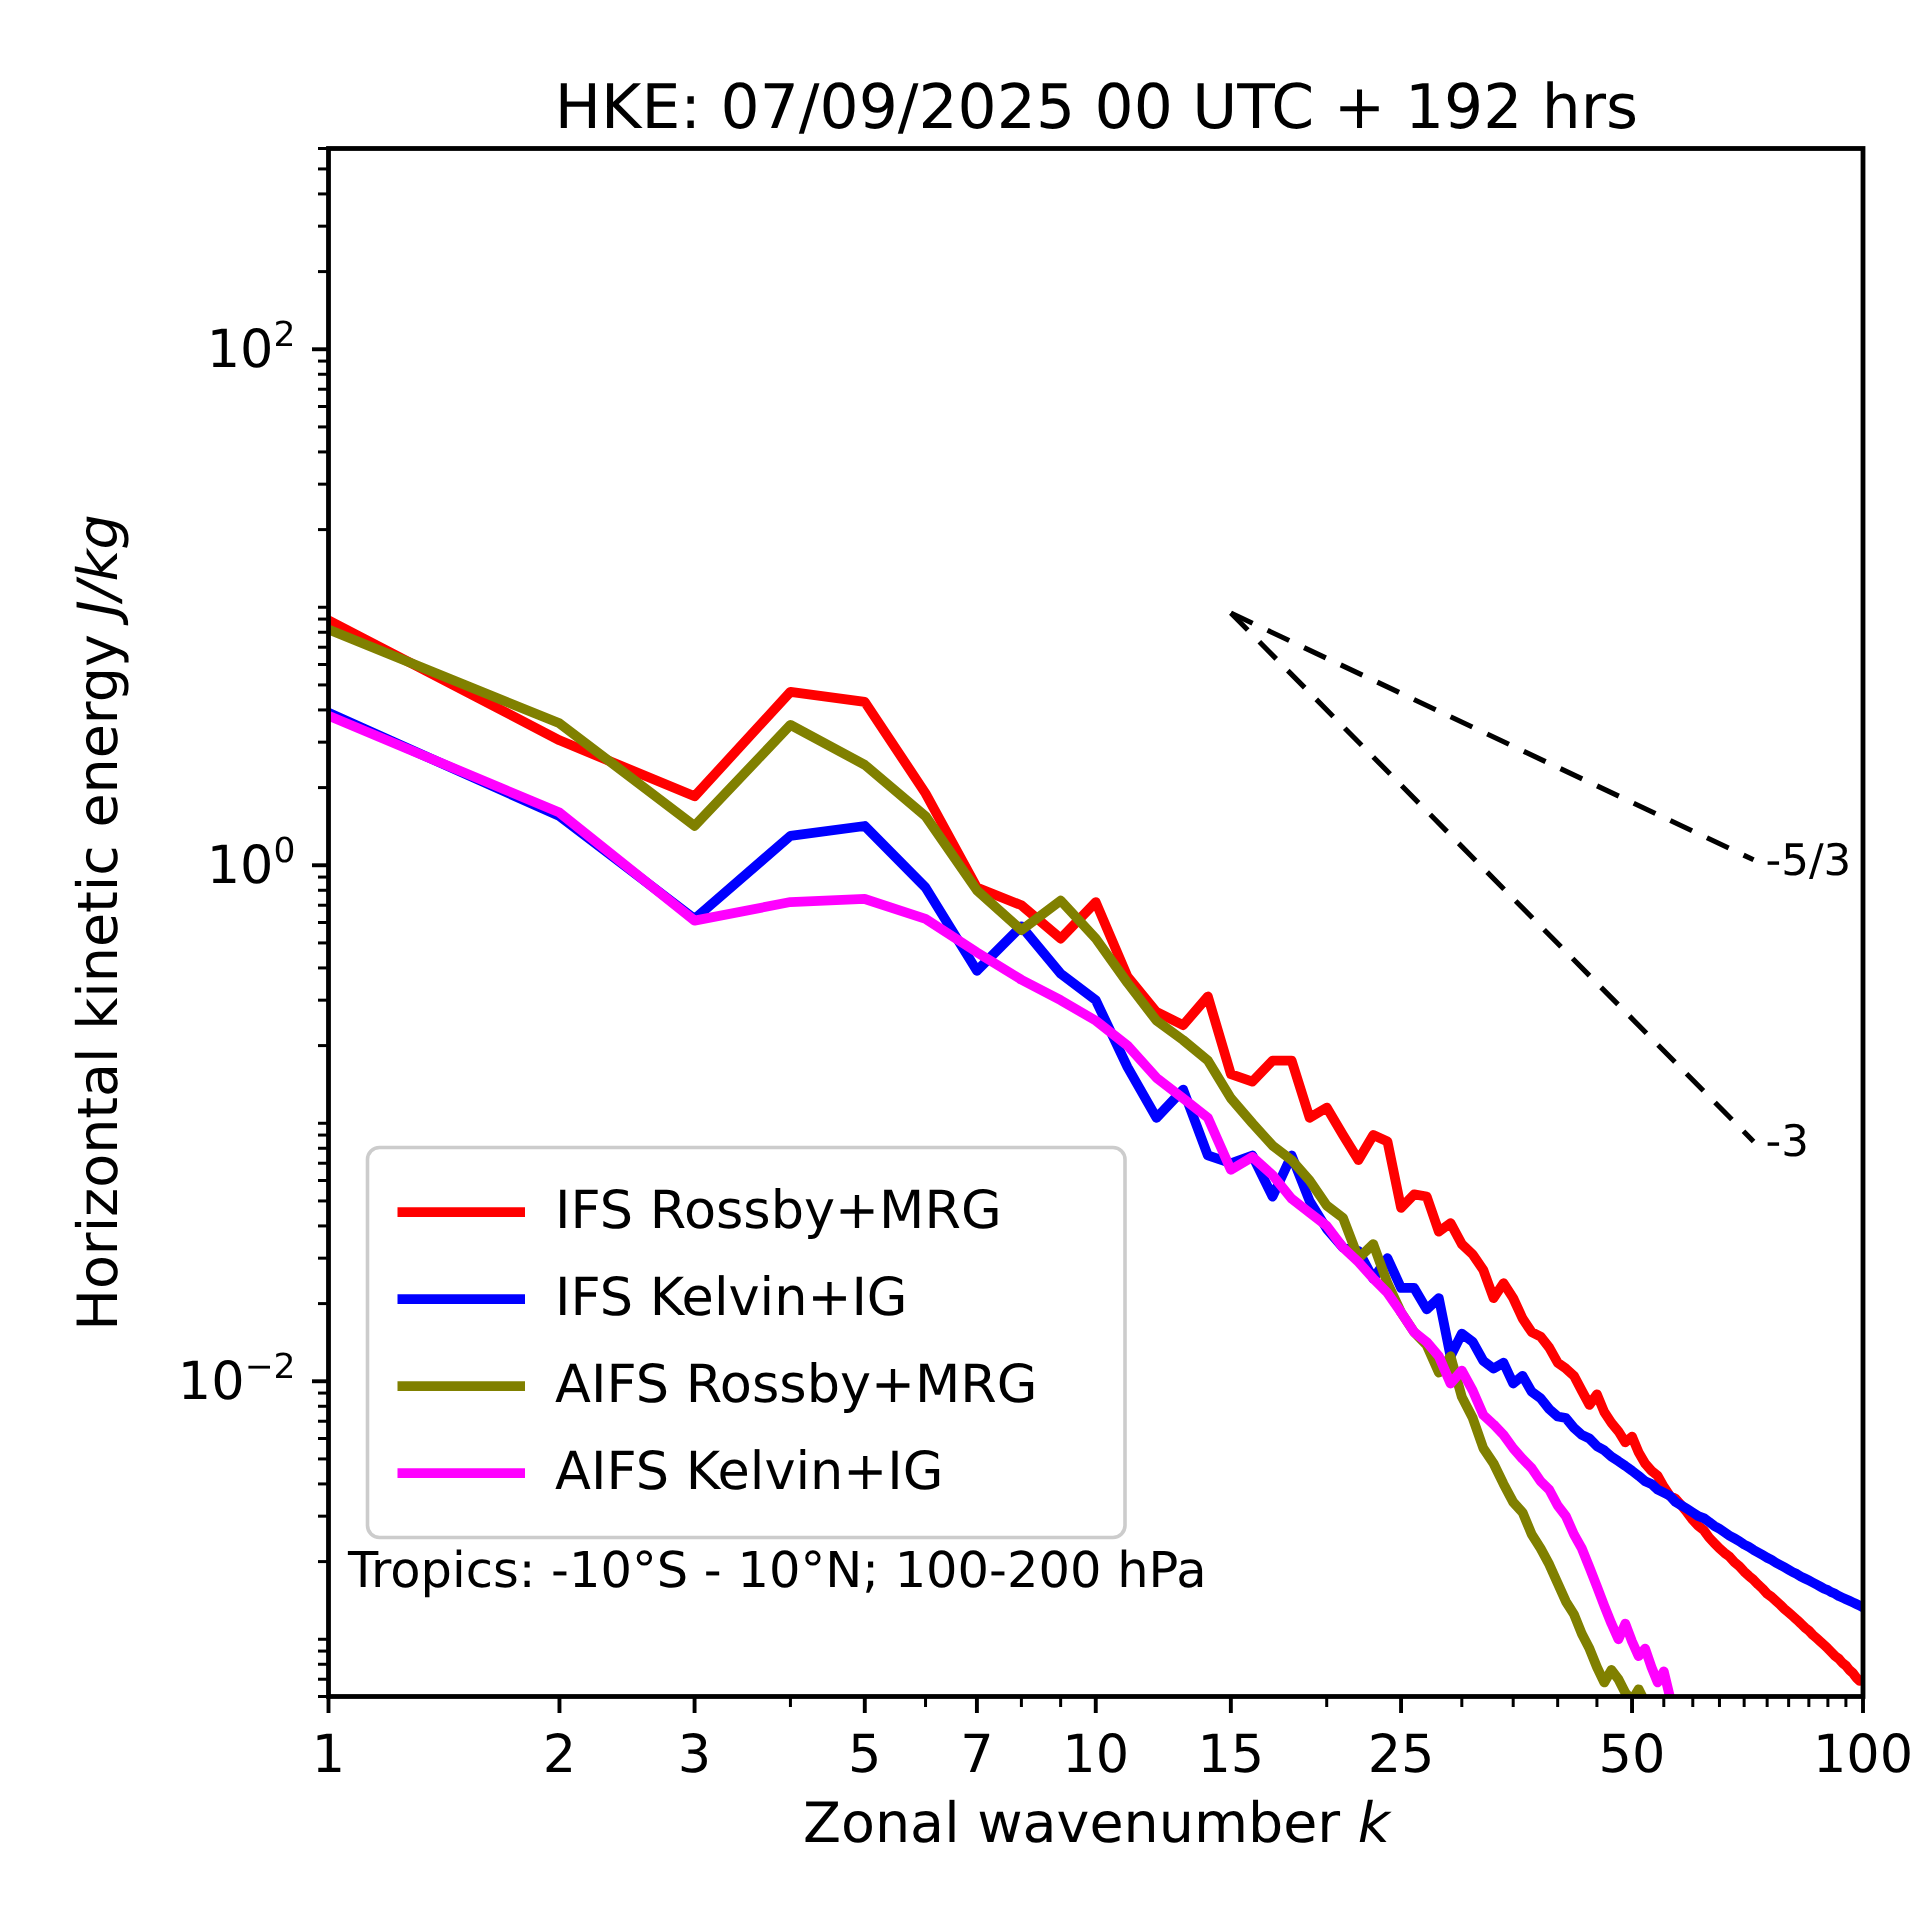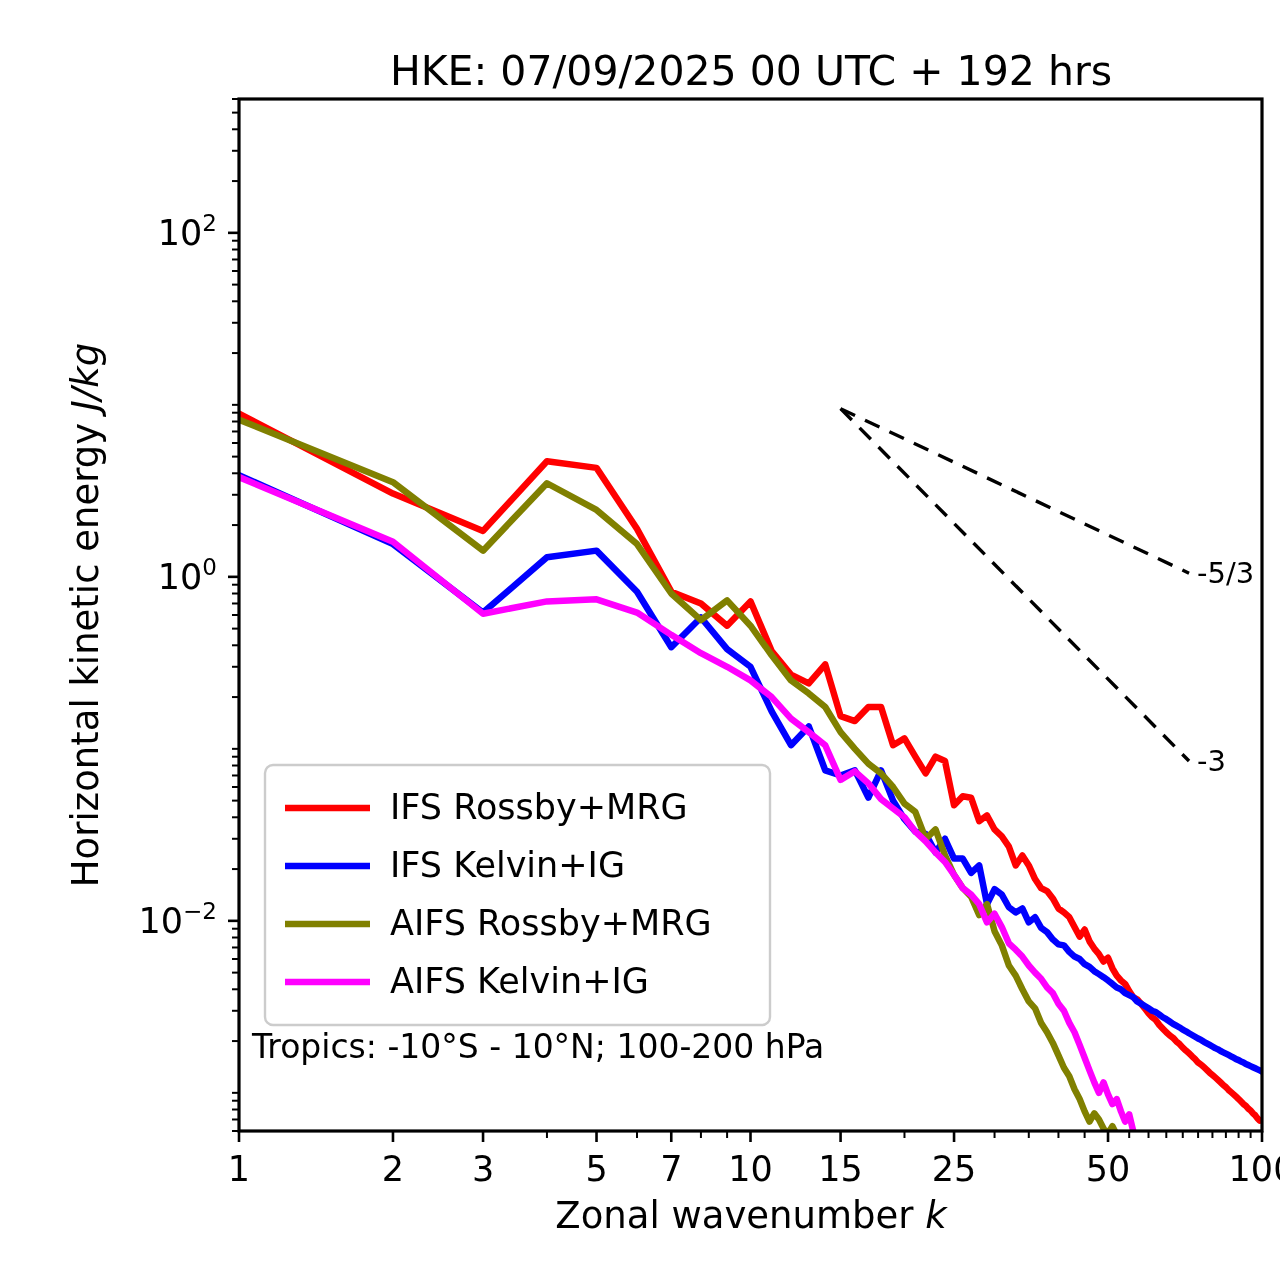--- a/index.html
+++ b/index.html
@@ -11,21 +11,20 @@
     width: 1280px;
     height: 1288px;
     font-family: "DejaVu Sans", sans-serif;
     overflow: hidden;
   }
   #figure {
     position: relative;
     width: 1160px;
     height: 1288px;
     background: #ffffff;
-    margin-left: 20px;
   }
   svg.plot {
     position: absolute;
     left: 0;
     top: 0;
     width: 1280px;
     height: 1288px;
   }
   text {
     fill: #000000;

